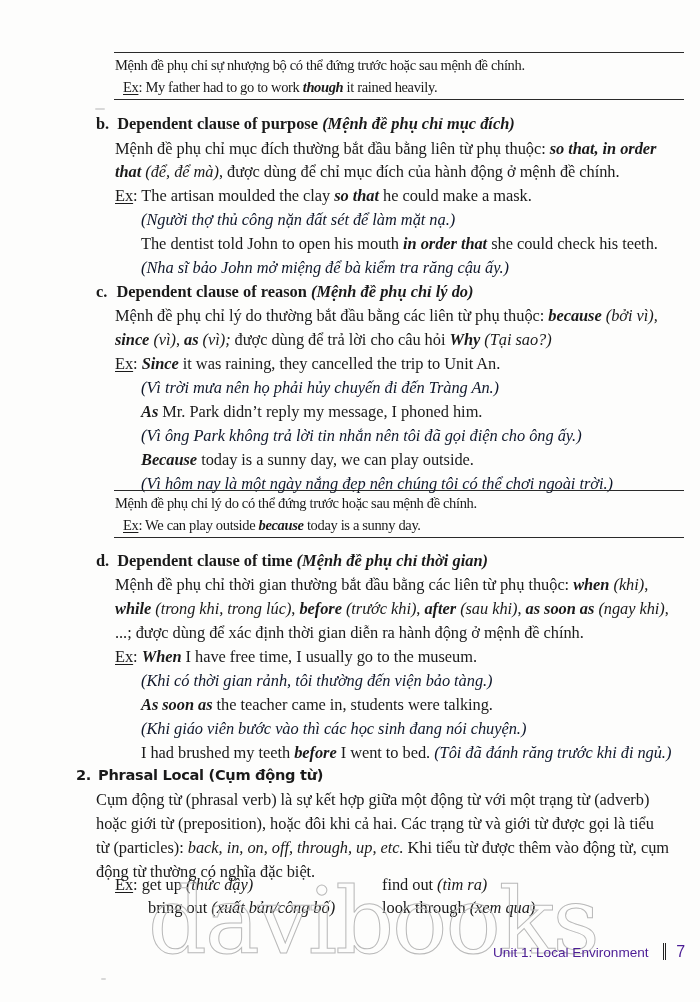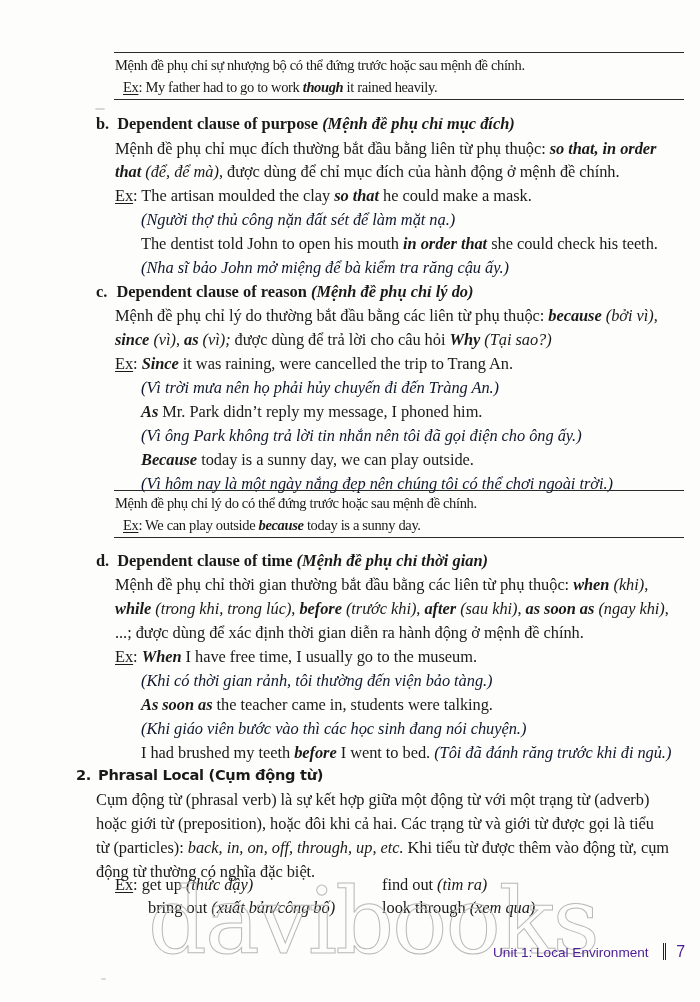--- a/index.html
+++ b/index.html
@@ -42,21 +42,21 @@
   <div class="abs body" style="left:115px; top:139px;text-align:center;"><span>Mệnh đề phụ chỉ mục đích thường bắt đầu bằng liên từ phụ thuộc: </span><b class="bi">so that, in order</b></div>
   <div class="abs body" style="left:115px; top:162px;"><b class="bi">that</b><i> (để, để mà)</i><span>, được dùng để chỉ mục đích của hành động ở mệnh đề chính.</span></div>
   <div class="abs body" style="left:115px; top:186px;"><span class="u">Ex</span><span>: The artisan moulded the clay </span><b class="bi">so that</b><span> he could make a mask.</span></div>
   <div class="abs body trans" style="left:141px; top:210px;">(Người thợ thủ công nặn đất sét để làm mặt nạ.)</div>
   <div class="abs body" style="left:141px; top:234px;"><span>The dentist told John to open his mouth </span><b class="bi">in order that</b><span> she could check his teeth.</span></div>
   <div class="abs body trans" style="left:141px; top:258px;">(Nha sĩ bảo John mở miệng để bà kiểm tra răng cậu ấy.)</div>
 
   <div class="abs heading" style="left:96px; top:282px;"><span>c.</span><span style="display:inline-block; width:9px;"></span><span>Dependent clause of reason </span><span class="vn">(Mệnh đề phụ chỉ lý do)</span></div>
   <div class="abs body" style="left:115px; top:306px;"><span>Mệnh đề phụ chỉ lý do thường bắt đầu bằng các liên từ phụ thuộc: </span><b class="bi">because</b><i> (bởi vì),</i></div>
   <div class="abs body" style="left:115px; top:330px;"><b class="bi">since</b><i> (vì)</i><span>, </span><b class="bi">as</b><i> (vì);</i><span> được dùng để trả lời cho câu hỏi </span><b class="bi">Why</b><i> (Tại sao?)</i></div>
-  <div class="abs body" style="left:115px; top:354px;"><span class="u">Ex</span><span>: </span><b class="bi">Since</b><span> it was raining, were cancelled the trip to Trang An.</span></div>
+  <div class="abs body" style="left:115px; top:354px;"><span class="u">Ex</span><span>: </span><b class="bi">Since</b><span> it was raining, they cancelled the trip to Unit An.</span></div>
   <div class="abs body trans" style="left:141px; top:378px;">(Vì trời mưa nên họ phải hủy chuyến đi đến Tràng An.)</div>
   <div class="abs body" style="left:141px; top:402px;"><b class="bi">As</b><span> Mr. Park didn’t reply my message, I phoned him.</span></div>
   <div class="abs body trans" style="left:141px; top:426px;">(Vì ông Park không trả lời tin nhắn nên tôi đã gọi điện cho ông ấy.)</div>
   <div class="abs body" style="left:141px; top:450px;"><b class="bi">Because</b><span> today is a sunny day, we can play outside.</span></div>
   <div class="abs body trans" style="left:141px; top:474px;text-align:right;">(Vì hôm nay là một ngày nắng đẹp nên chúng tôi có thể chơi ngoài trời.)</div>
 
   <div class="rule" style="top:490px;"></div>
   <div class="abs note" style="left:115px; top:495px;">Mệnh đề phụ chỉ lý do có thể đứng trước hoặc sau mệnh đề chính.</div>
   <div class="abs note" style="left:123px; top:517px;"><span class="u">Ex</span><span>: We can play outside </span><b class="bi">because</b><span> today is a sunny day.</span></div>
   <div class="rule" style="top:537px;"></div>

